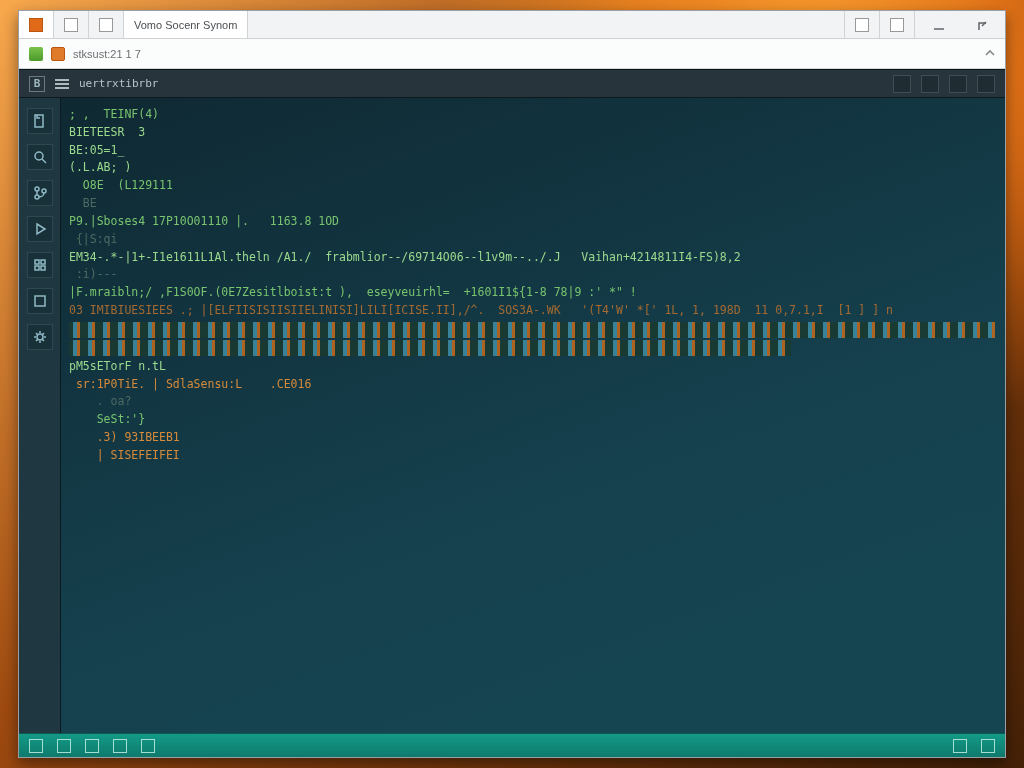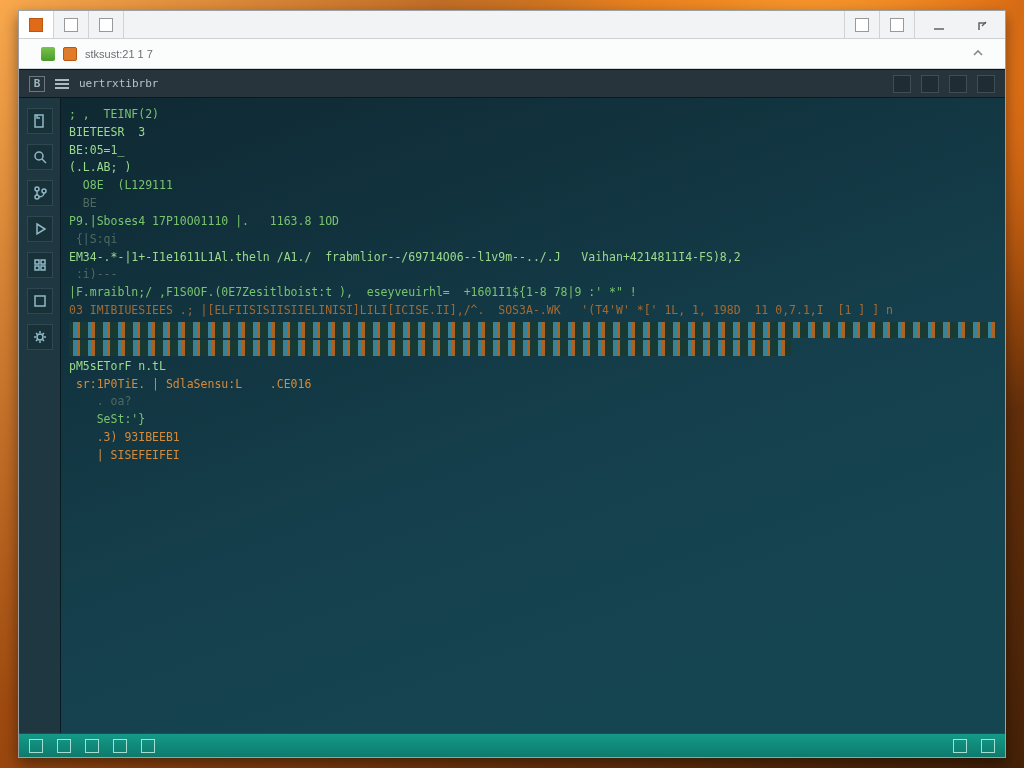--- a/index.html
+++ b/index.html
@@ -32,21 +32,21 @@
   .sq { width: 14px; height: 14px; border: 1px solid #999; background: #fff; }
   .sq.orange { background: #e06a18; border-color: #b9560f; }
   .spacer { flex: 1; }
   .sysbtns { display: flex; align-items: center; gap: 14px; padding: 0 10px; }
   .sysbtn { width: 28px; height: 100%; display: flex; align-items: center; justify-content: center; cursor: pointer; }
   .sysbtn svg { width: 12px; height: 12px; stroke: #5f6368; stroke-width: 1.5; fill: none; }
 
   
   .addrbar {
     height: 30px; background: #fbfcfc; border-bottom: 1px solid #d3d6d8;
-    display: flex; align-items: center; gap: 8px; padding: 0 22px;
+    display: flex; align-items: center; gap: 8px; padding: 0 10px;
     font-size: 11px; color: #6b6f73;
   }
   .favicon { width: 14px; height: 14px; background: linear-gradient(#7bc24b,#4a9b2b); border-radius: 2px; }
   .file-icn { width: 14px; height: 14px; background: #e07b2c; border:1px solid #b9560f; border-radius: 2px; }
   .chev { width:14px; height:30px; display:flex; align-items:center; justify-content:flex-end; }
   .chev svg { width:10px; height:10px; stroke:#888; stroke-width:1.6; fill:none; }
 
   
   .editor {
     flex: 1; display: flex; flex-direction: column;
@@ -121,20 +121,23 @@
 
   <div class="titlebar">
     <div class="tab">
       <span class="sq orange"></span>
     </div>
     <div class="tab secondary">
       <span class="sq"></span>
     </div>
     <div class="tab secondary">
       <span class="sq"></span>
+    </div>
+    <div class="tab">
+      <span>Vomo  Socenr Synom</span>
     </div>
     <div class="spacer"></div>
 
     <div class="tab secondary" style="border-left:1px solid #d0d3d6">
       <span class="sq"></span>
     </div>
     <div class="tab secondary">
       <span class="sq"></span>
     </div>
 
@@ -225,21 +228,21 @@
           </div>
         <div class="act-btn">
             <svg viewBox="0 0 14 14">
               <circle cx="7" cy="7" r="3"></circle>
               <path d="M7 1v2M7 11v2M1 7h2M11 7h2M3 3l1.4 1.4M9.6 9.6L11 11M11 3l-1.4 1.4M4.4 9.6L3 11"></path>
             </svg>
           </div>
       </div>
 
       <div class="code" id="code">
-          <pre><span class="g">; ,  TEINF(2)
+          <pre><span class="g">; ,  TEINF(4)
 </span><span class="g2">BIETEESR  3
 </span><span class="g2">BE:05=1_
 </span><span class="g2">(.L.AB; )
 </span><span class="g">  O8E  (L129111
 </span><span class="dim">  BE
 </span><span class="g">P9.|Sboses4 17P10O01110 |.   1163.8 1OD
 </span><span class="dim"> {|S:qi
 </span><span class="g2">EM34-.*-|1+-I1e1611L1Al.theln /A1./  frabmlior--/69714O06--l1v9m--../.J   Vaihan+4214811I4-FS)8,2
 </span><span class="dim"> :i)---
 </span><span class="g">|F.mraibln;/ ,F1S0OF.(0E7Zesitlboist:t ),  eseyveuirhl=  +1601I1${1-8 78|9 :' *" !

